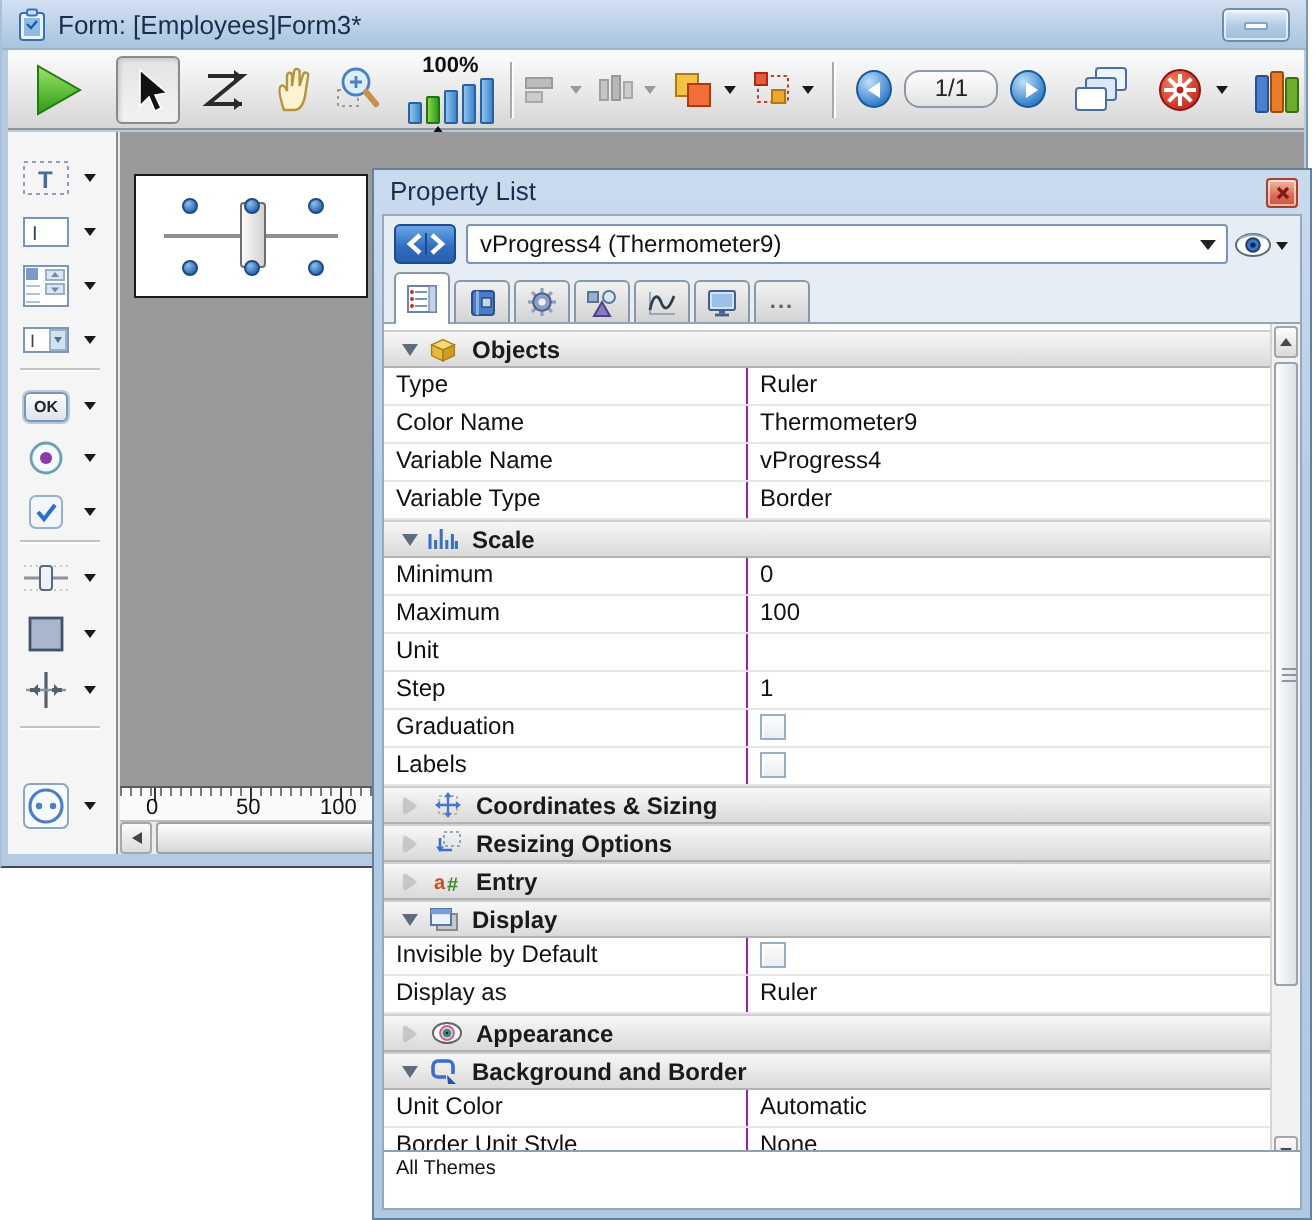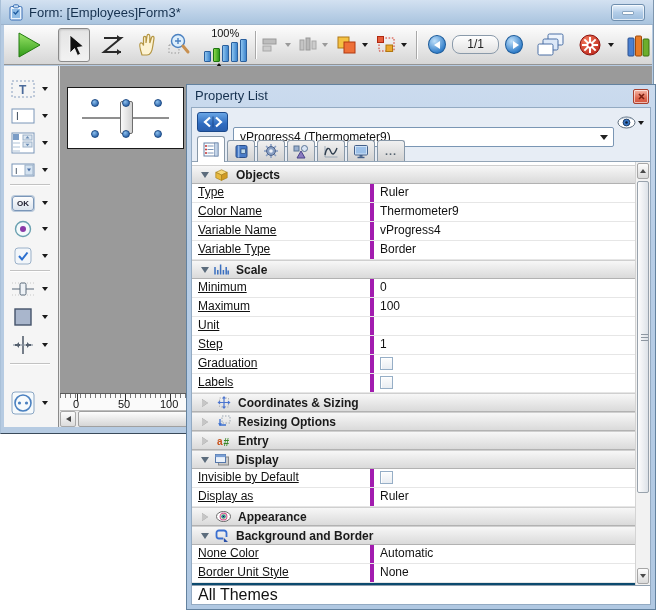--- a/index.html
+++ b/index.html
@@ -20,21 +20,21 @@
   .toolbar { position:absolute; left:3px; top:25px; width:648px; height:40px;
              background:linear-gradient(#fdfdfd,#ececec 45%,#d6d6d6); border-bottom:1px solid #949494;
              display:flex; align-items:center; padding-left:8px; }
   .tbtn { display:flex; align-items:center; justify-content:center; }
   .sel-btn { width:34px; height:34px; border:1px solid #8a8a8a; border-radius:3px;
              background:linear-gradient(#e4e4e4,#f2f2f2); box-shadow:inset 1px 1px 2px #00000022; margin-left:14px; }
   .tsep { width:1px; height:28px; background:#a8a8a8; box-shadow:1px 0 0 #ffffff; margin:0 5px; }
   .dd { width:0; height:0; border-left:3.5px solid transparent; border-right:3.5px solid transparent; border-top:4px solid #1a1a1a; margin-left:3px; }
   .dd.dis { border-top-color:#9a9a9a; }
   .zoomw { width:52px; margin-left:8px; position:relative; text-align:center; }
-  .zlabel { font-size:11px; line-height:11px; color:#111; }
+  .zlabel { font-size:11px; line-height:11px; color:#111;font-weight:bold; }
   .zbars { display:flex; align-items:flex-end; justify-content:center; gap:2px; height:23px; }
   .zb { width:7px; background:linear-gradient(90deg,#8cc4f0,#3f85cc); border:1px solid #2a609e; border-radius:1px; }
   .zb.cur { background:linear-gradient(90deg,#8ad648,#2f9a1c); border-color:#1d7510; }
   .zmark { position:absolute; left:15px; bottom:-5px; width:0; height:0;
            border-left:3px solid transparent; border-right:3px solid transparent; border-bottom:4px solid #111; }
   .navcirc { width:19px; height:19px; border-radius:50%; border:1px solid #1a5a9a;
              background:radial-gradient(circle at 35% 30%,#bfe0fa,#2f7cc8 75%); position:relative; }
   .navcirc .tri-l { position:absolute; left:5px; top:5px; width:0; height:0; border-top:4px solid transparent; border-bottom:4px solid transparent; border-right:6px solid #fff; }
   .navcirc .tri-r { position:absolute; left:7px; top:5px; width:0; height:0; border-top:4px solid transparent; border-bottom:4px solid transparent; border-left:6px solid #fff; }
   .pagef { width:50px; height:19px; margin:0 6px; border:1px solid #8a9aaa; border-radius:8px;
@@ -70,33 +70,33 @@
   .pl-title { height:22px; line-height:22px; padding-left:8px; font-size:13px; color:#15304e; }
   .pl-close { position:absolute; top:4px; right:6px; width:16px; height:15px; border:1px solid #a8402e; border-radius:2px;
               background:linear-gradient(#f6b9a9,#e06a52 60%,#d2513a); box-shadow:inset 0 0 0 1px #ffffff99;
               display:flex; align-items:center; justify-content:center; }
   .pl-body { position:absolute; left:4px; right:4px; top:22px; bottom:4px; background:#e7edf5; border:1px solid #93aac2; }
   .pl-selrow { position:relative; height:28px; }
   .navbtn { position:absolute; left:5px; top:4px; width:31px; height:20px; border:1px solid #1c4a8c; border-radius:3px;
             background:linear-gradient(#6aa6e6,#2f6cc0 60%,#2a5fae); display:flex; }
   .navbtn svg { margin:auto; }
   .obj-combo { position:absolute; left:41px; right:36px; top:4px; height:20px; background:#fff; border:1px solid #7a96b4;
-               border-radius:2px; font-size:12px; line-height:18px; padding-left:6px; color:#111;margin-top:15px; }
+               border-radius:2px; font-size:12px; line-height:18px; padding-left:6px; color:#111; }
   .combo-dd { position:absolute; right:5px; top:7px; border-left:4px solid transparent; border-right:4px solid transparent; border-top:5px solid #222; }
   .eye-btn { position:absolute; right:3px; top:6px; width:30px; height:17px; display:flex; align-items:center; }
   .pl-tabs { height:26px; display:flex; align-items:flex-end; padding-left:5px; border-bottom:1px solid #92a4b6; }
   .tab { width:28px; height:21px; margin-right:2px; border:1px solid #8898a8; border-bottom:none; border-radius:3px 3px 0 0;
          background:linear-gradient(#f1f1f1,#d3d3d3); display:flex; align-items:center; justify-content:center; position:relative; }
   .tab.sel { height:26px; background:#fff; z-index:2; margin-bottom:-1px; }
   .tab .dots { font-size:11px; font-weight:bold; color:#55636f; letter-spacing:1px; line-height:10px; }
 
   .pl-gridwrap { position:absolute; left:0; right:0; top:54px; bottom:19px; background:#0c4a6e; overflow:hidden; }
   .spacer { height:3px; background:#fff; margin-right:15px; }
   .pl-row { height:19px; display:flex; margin-right:15px; border-bottom:1px solid #e6e6e6; background:#fff; font-size:12px; color:#111; }
-  .pl-row .lbl { width:182px; padding-left:6px; line-height:17px; border-right:4px solid #a21caf; white-space:nowrap; overflow:hidden;text-decoration:underline; }
+  .pl-row .lbl { width:182px; padding-left:6px; line-height:17px; border-right:1px solid #a21caf; white-space:nowrap; overflow:hidden; }
   .pl-row .val { flex:1; padding-left:6px; line-height:17px; white-space:nowrap; }
   .pl-row.hdr { background:linear-gradient(#f7f7f7,#dadada); border-top:1px solid #cfcfcf; border-bottom:1px solid #b2b2b2;
                 align-items:center; font-weight:bold; color:#1a1a1a; }
   .htext { margin-left:2px; }
   .tri { display:inline-block; }
   .tri.exp { width:0; height:0; border-left:4.5px solid transparent; border-right:4.5px solid transparent; border-top:6px solid #5c6c7c; margin:0 4px 0 9px; }
   .tri.col { width:0; height:0; border-top:4.5px solid transparent; border-bottom:4.5px solid transparent; border-left:6px solid #c6c6c6; margin:0 7px 0 10px;
              filter:drop-shadow(0 0 0.5px #8a8a8a); }
   .hicon { width:17px; height:14px; display:flex; align-items:center; justify-content:center; margin-right:4px; }
   .cbx { display:inline-block; width:13px; height:13px; margin-top:2px; border:1px solid #96aec6;
@@ -104,22 +104,22 @@
   .pl-scroll { position:absolute; right:0; top:0; width:15px; height:100%; background:#f2f2f2; border-left:1px solid #d4d4d4; }
   .sc-btn { position:absolute; left:1px; right:1px; height:16px; border:1px solid #a6a6a6; border-radius:2px;
             background:linear-gradient(#fdfdfd,#dadada); display:flex; align-items:center; justify-content:center; }
   .sc-up { top:1px; } .sc-down { bottom:1px; }
   .sc-up span { width:0;height:0;border-left:3.5px solid transparent;border-right:3.5px solid transparent;border-bottom:4px solid #4a4a4a; }
   .sc-down span { width:0;height:0;border-left:3.5px solid transparent;border-right:3.5px solid transparent;border-top:4px solid #4a4a4a; }
   .sc-thumb { position:absolute; left:1px; right:1px; top:19px; height:312px; border:1px solid #98a2ac; border-radius:2px;
               background:linear-gradient(90deg,#fdfdfd,#dde2e8); }
   .sc-thumb::after { content:""; position:absolute; left:3px; top:152px; width:7px; height:8px;
                      background:repeating-linear-gradient(#8d97a1 0 1px,transparent 1px 3px); }
-  .pl-footer { position:absolute; left:0; right:0; bottom:0; height:19px; background:#fff; border-top:1px solid #8fa0b0;
-               border-top-color:#90a0b0; font-size:16px; line-height:17px; padding-left:6px; color:#111; }
+  .pl-footer { position:absolute; left:0; right:0; bottom:0; height:29px; background:#fff; border-top:1px solid #8fa0b0;
+               border-top-color:#90a0b0; font-size:10px; line-height:17px; padding-left:6px; color:#111; }
 
   svg { display:block; }
   .okface { border:1px solid #7a96b8; border-radius:3px; background:linear-gradient(#fdfdfd,#dce4ee);
             font-size:8px; font-weight:bold; color:#223; padding:2px 4px; box-shadow:0 0 0 1px #b8c8da; }
 </style>
 </head>
 <body>
 
 <div class="win">
   <div class="titlebar">
@@ -629,21 +629,21 @@
         <span class="tri exp"></span>
         <span class="hicon">
             <svg width="14" height="13" viewBox="0 0 14 13">
               <path d="M11.5 8 V4 a2.5 2.5 0 0 0 -2.5 -2.5 H4 A2.5 2.5 0 0 0 1.5 4 v3 a2.5 2.5 0 0 0 2.5 2.5 h4" fill="none" stroke="#3a6fd0" stroke-width="1.8"></path>
               <path d="M8.5 8.5 L13 13 H9 Z" fill="#2a50a8"></path>
             </svg>
           </span>
         <span class="htext">Background and Border</span>
       </div>
       <div class="pl-row">
-        <div class="lbl">None Color</div>
+        <div class="lbl">Unit Color</div>
         <div class="val">Automatic</div>
       </div>
       <div class="pl-row">
         <div class="lbl">Border Unit Style</div>
         <div class="val">None</div>
       </div>
 
       <div class="pl-scroll">
         <div class="sc-btn sc-up">
             <span></span>

